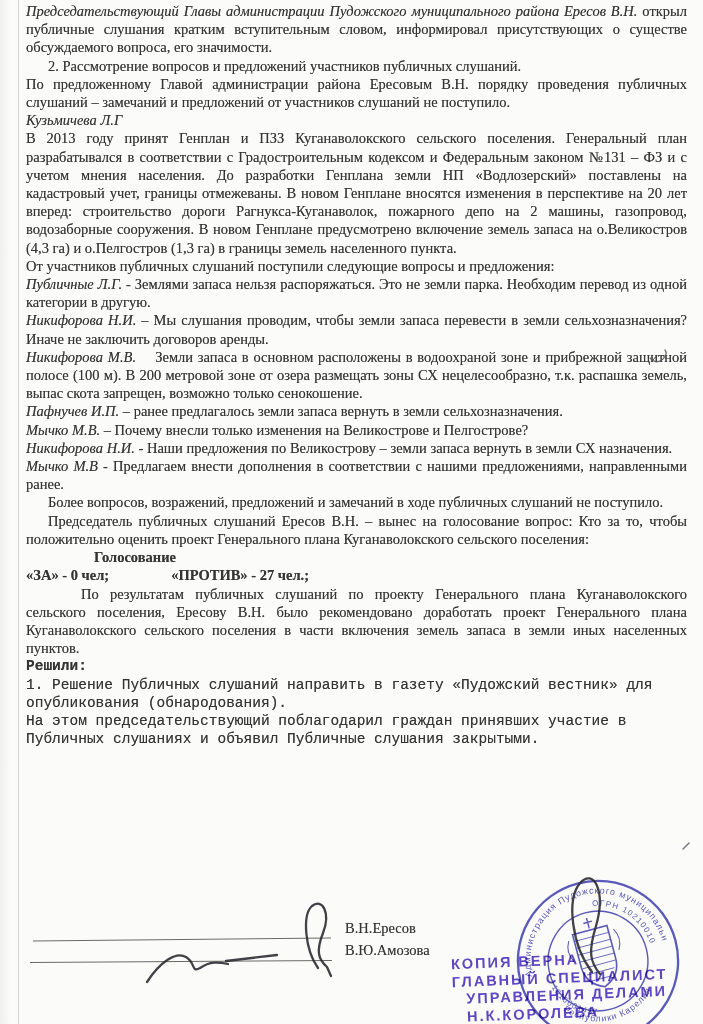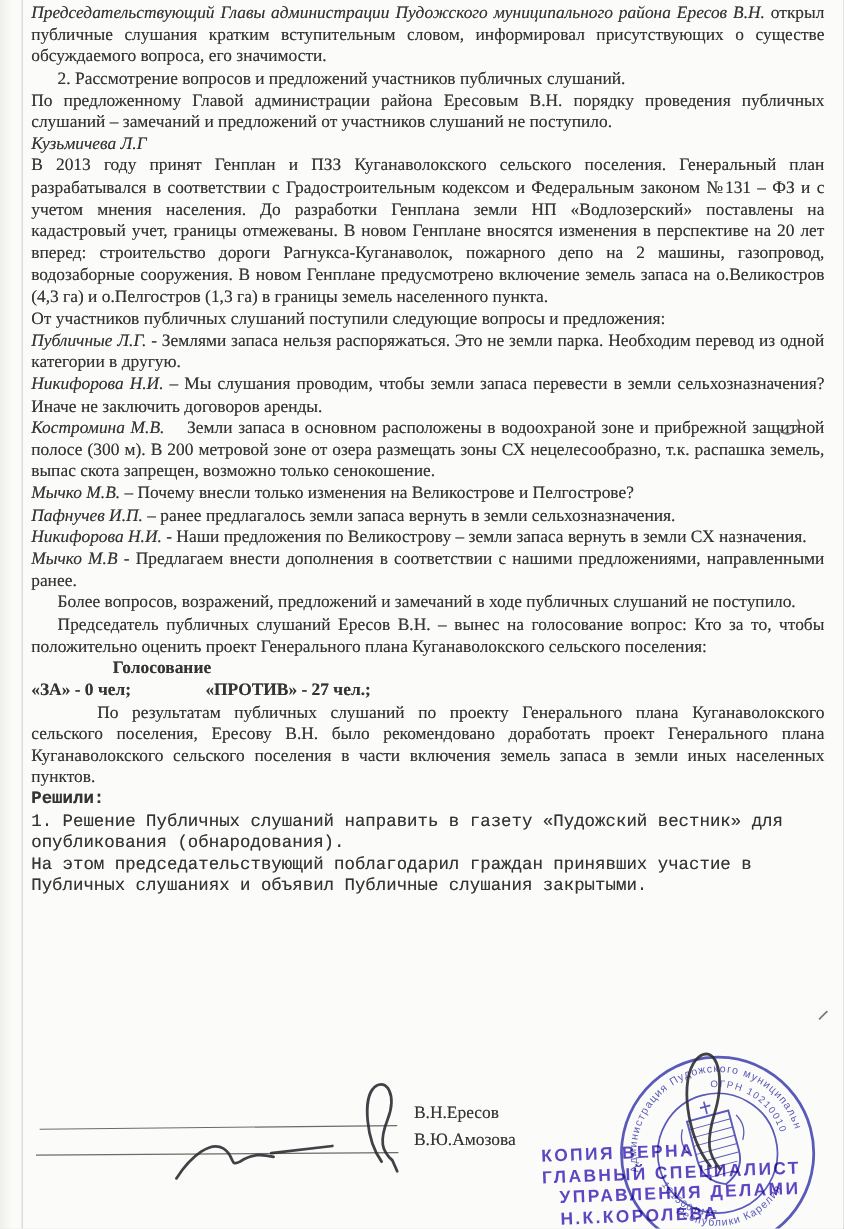--- a/index.html
+++ b/index.html
@@ -89,23 +89,23 @@
     <p class="j"><i class="spk">Председательствующий Главы администрации Пудожского муниципального района Ересов В.Н.</i> <span>открыл публичные слушания кратким вступительным словом, информировал присутствующих о существе обсуждаемого вопроса, его значимости.</span></p>
     <p class="j ind">2. Рассмотрение вопросов и предложений участников публичных слушаний.</p>
     <p class="j">По предложенному Главой администрации района Ересовым В.Н. порядку проведения публичных слушаний – замечаний и предложений от участников слушаний не поступило.</p>
     <p class="j"><i class="spk">Кузьмичева Л.Г</i></p>
     <p class="j">В 2013 году принят Генплан и ПЗЗ Куганаволокского сельского поселения. Генеральный план разрабатывался в соответствии с Градостроительным кодексом и Федеральным законом №131 – ФЗ и с учетом мнения населения. До разработки Генплана земли НП «Водлозерский» поставлены на кадастровый учет, границы отмежеваны.  В новом Генплане вносятся изменения в перспективе на 20 лет вперед: строительство дороги Рагнукса-Куганаволок, пожарного депо на 2 машины, газопровод, водозаборные сооружения. В новом Генплане предусмотрено включение земель запаса на о.Великостров (4,3 га) и о.Пелгостров (1,3 га) в границы земель населенного пункта.</p>
 
     <p class="j gap-top">От участников публичных слушаний поступили следующие вопросы и предложения:</p>
 
     <p class="j"><i class="spk">Публичные Л.Г.</i> <span>- Землями запаса нельзя распоряжаться. Это не земли парка. Необходим перевод из одной категории в другую.</span></p>
     <p class="j"><i class="spk">Никифорова Н.И.</i> <span>– Мы слушания проводим, чтобы земли запаса перевести в земли сельхозназначения? Иначе не заключить договоров аренды.</span></p>
-    <p class="j"><i class="spk">Костромина М.В.</i>&nbsp;&nbsp;&nbsp; <span>Земли запаса в основном расположены в водоохраной зоне и прибрежной защитной полосе (300 м). В 200 метровой зоне от озера размещать зоны СХ нецелесообразно, т.к. распашка земель, выпас скота запрещен, возможно только сенокошение.</span></p>
+    <p class="j"><i class="spk">Никифорова М.В.</i>&nbsp;&nbsp;&nbsp; <span>Земли запаса в основном расположены в водоохраной зоне и прибрежной защитной полосе (100 м). В 200 метровой зоне от озера размещать зоны СХ нецелесообразно, т.к. распашка земель, выпас скота запрещен, возможно только сенокошение.</span></p>
+    <p class="j gap-top3"><i class="spk">Пафнучев И.П.</i> <span>– ранее предлагалось земли запаса вернуть в земли сельхозназначения.</span></p>
     <p class="j"><i class="spk">Мычко М.В.</i> <span>– Почему внесли только изменения на  Великострове и Пелгострове?</span></p>
-    <p class="j gap-top3"><i class="spk">Пафнучев И.П.</i> <span>– ранее предлагалось земли запаса вернуть в земли сельхозназначения.</span></p>
     <p class="j"><i class="spk">Никифорова Н.И.</i> <span>- Наши предложения по Великострову – земли запаса вернуть в земли СХ назначения.</span></p>
     <p class="j gap-top3"><i class="spk">Мычко М.В</i> <span>- Предлагаем внести дополнения в соответствии с нашими предложениями, направленными ранее.</span></p>
 
     <p class="j ind gap-top2">Более вопросов, возражений, предложений и замечаний в ходе публичных слушаний не поступило.</p>
     <p class="j ind">Председатель публичных слушаний  Ересов В.Н. – вынес на голосование вопрос: Кто за то, чтобы положительно оценить проект Генерального плана Куганаволокского сельского поселения:</p>
     <p class="bold ind2">Голосование</p>
     <p class="bold"><span>«ЗА» - 0 чел;</span><span class="vote-space"></span><span>«ПРОТИВ»  - 27 чел.;</span></p>
     <p class="j ind3">По результатам публичных слушаний по проекту Генерального плана Куганаволокского сельского поселения, Ересову В.Н.  было рекомендовано доработать проект Генерального плана Куганаволокского сельского поселения в части включения земель запаса в земли иных населенных пунктов.</p>
     <p class="bold center">Решили:</p>
     <p class="center">1. Решение Публичных слушаний направить  в газету «Пудожский вестник» для опубликования (обнародования).</p>

